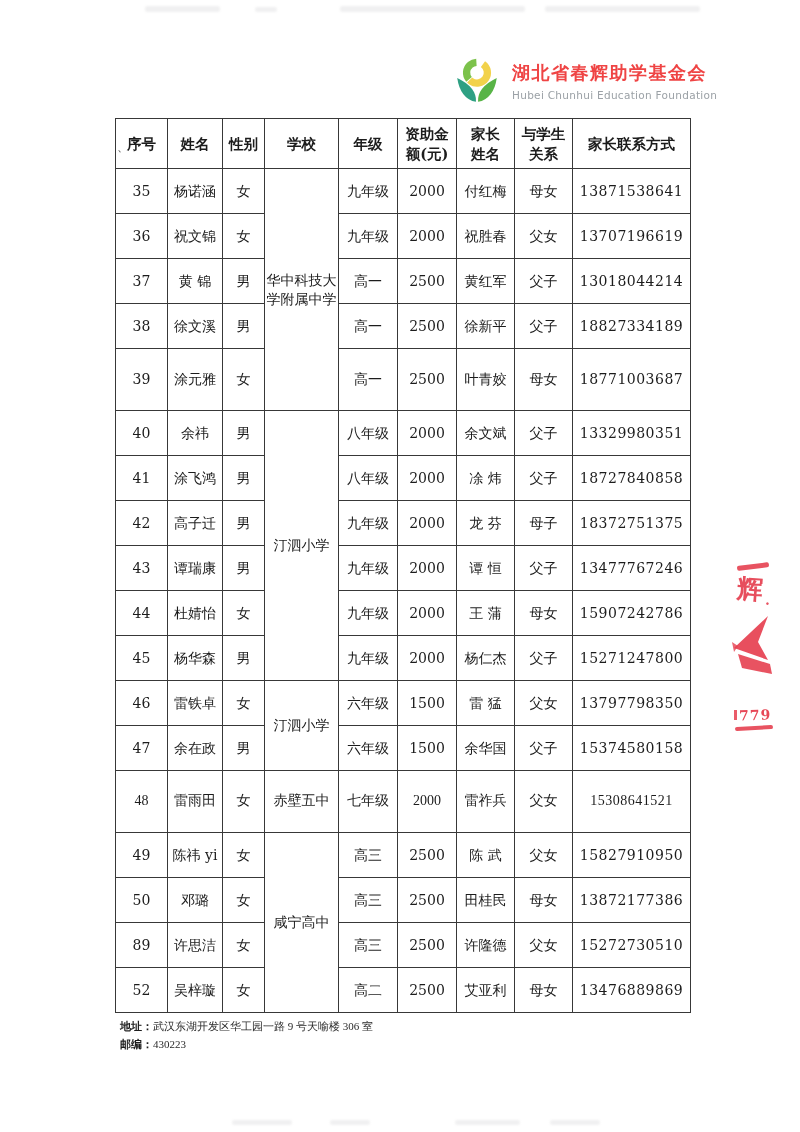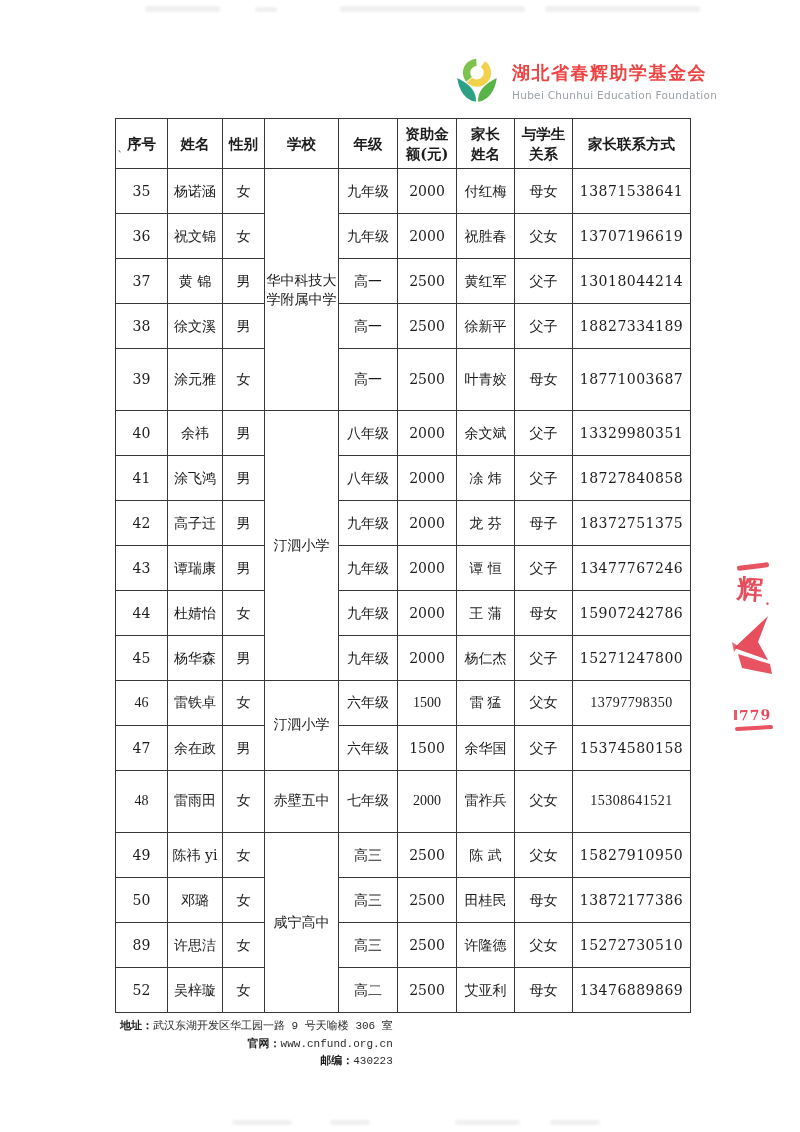--- a/index.html
+++ b/index.html
@@ -39,21 +39,21 @@
   .stamp { position:absolute; color:#e64050; }
   .stamp-bar { position:absolute; left:737px; top:564px; width:32px; height:5px; background:#e64050; transform:rotate(-7deg); border-radius:2px; opacity:0.9; }
   .stamp-char { left:737px; top:572px; font-size:26px; font-weight:bold; transform:rotate(4deg); opacity:0.92; }
   .stamp-dot { left:765px; top:592px; font-size:14px; font-weight:bold; opacity:0.9; }
   .stamp-bird { position:absolute; left:728px; top:612px; width:46px; height:78px; }
   .stamp-num { left:739px; top:707px; font-size:14px; font-weight:bold; letter-spacing:1px; transform:rotate(-2deg); opacity:0.95; }
   .stamp-num-underline { position:absolute; left:735px; top:726px; width:38px; height:4px; background:#e64050; transform:rotate(-3deg); border-radius:2px; opacity:0.9; }
   .stamp-num-tick { position:absolute; left:734px; top:710px; width:3px; height:10px; background:#e64050; opacity:0.85; }
 
   
-  .footer { position:absolute; left:120px; top:1018px; font-family:Liberation Mono, monospace; font-size:11px; line-height:17.5px; color:#1d1d1d;text-align:right; }
+  .footer { position:absolute; left:120px; top:1018px; font-family:Liberation Serif, serif; font-size:11px; line-height:17.5px; color:#1d1d1d; }
   .footer .f-label { font-weight:bold; }
   .footer .f-value { font-weight:normal; color:#2a2a2a; }
 </style>
 </head>
 <body>
 
 <div class="page">
 
   <div class="artifact" style="left:145px; top:6px; width:75px; height:6px;"></div>
   <div class="artifact" style="left:255px; top:7px; width:22px; height:5px;"></div>
@@ -215,21 +215,21 @@
         <tr style="height: 45px;">
           <td>45</td>
           <td>杨华森</td>
           <td>男</td>
           <td>九年级</td>
           <td>2000</td>
           <td>杨仁杰</td>
           <td>父子</td>
           <td class="cell-phone">15271247800</td>
         </tr>
-        <tr style="height: 45px; font-family: Liberation Serif, serif;">
+        <tr style="height: 45px;">
           <td>46</td>
           <td>雷铁卓</td>
           <td>女</td>
           <td rowspan="2">汀泗小学</td>
           <td>六年级</td>
           <td>1500</td>
           <td>雷 猛</td>
           <td>父女</td>
           <td class="cell-phone">13797798350</td>
         </tr>
@@ -307,17 +307,16 @@
       <path d="M10 42 L42 52 L44 62 L14 56 Z" fill="#e64050" opacity="0.9"></path>
       <path d="M4 30 L10 34 L6 40 Z" fill="#e64050" opacity="0.8"></path>
     </svg>
   </div>
   <div class="stamp-num-tick"></div>
   <div class="stamp stamp-num">779</div>
   <div class="stamp-num-underline"></div>
 
   <div class="footer">
     <div><span class="f-label">地址：</span><span class="f-value">武汉东湖开发区华工园一路 9 号天喻楼 306 室</span></div>
-    <div><span class="f-label">官网：</span><span class="f-value">www.cnfund.org.cn</span></div>
     <div><span class="f-label">邮编：</span><span class="f-value">430223</span></div>
   </div>
 
 </div>
 
 </body></html>

